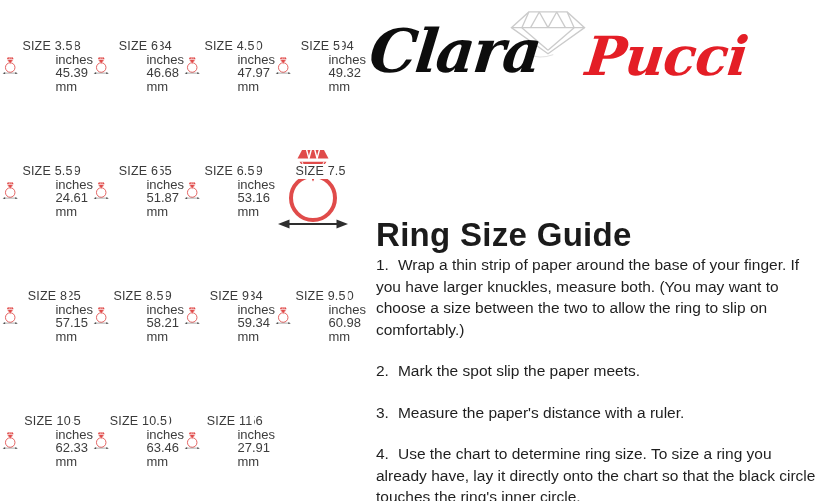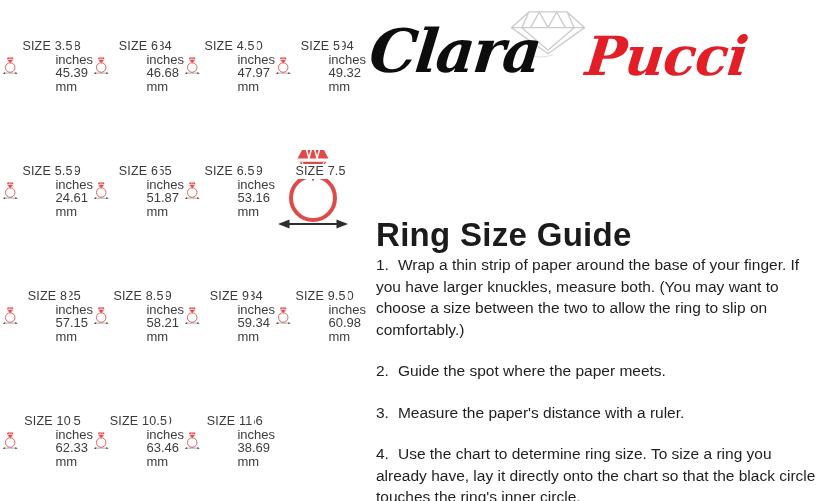--- a/index.html
+++ b/index.html
@@ -408,21 +408,21 @@
 
       <g>
         <line x1="12" y1="77" x2="64" y2="77" style="stroke:var(--arrow-dark)" stroke-width="1.8"></line>
         <polygon points="3,77 14.5,72.6 14.5,81.4" style="fill:var(--arrow-dark)"></polygon>
         <polygon points="73,77 61.5,72.6 61.5,81.4" style="fill:var(--arrow-dark)"></polygon>
       </g>
     </svg>
     <div class="size-label">SIZE 11</div>
     <div class="meas">
       <div>2.56 inches</div>
-      <div>38.69 mm</div>
+      <div>27.91 mm</div>
     </div>
   </div>
 </div>
 
 <div class="right-col">
 
   <div class="logo">
     <svg class="diamond-outline" viewBox="0 0 100 62" aria-hidden="true" fill="none" style="stroke:var(--logo-gray)" stroke-width="1.5">
       <polygon points="28,8 72,8 92,26 50,56 8,26"></polygon>
       <path d="M8,26 L92,26"></path>
@@ -431,18 +431,18 @@
       <path d="M26,56 Q40,63 56,57" stroke-width="1" opacity="0.7"></path>
     </svg>
     <span class="word clara">Clara</span>
     <span class="word pucci">Pucci</span>
   </div>
 
   <h1 class="guide-title">Ring Size Guide</h1>
 
   <div class="steps">
     <p><span class="num">1.</span><span>Wrap a thin strip of paper around the base of your finger. If you have larger knuckles, measure both. (You may want to choose a size between the two to allow the ring to slip on comfortably.)</span></p>
-    <p><span class="num">2.</span><span>Guide the spot where the paper meets.</span></p>
+    <p><span class="num">2.</span><span>Mark the spot slip the paper meets.</span></p>
     <p><span class="num">3.</span><span>Measure the paper's distance with a ruler.</span></p>
     <p><span class="num">4.</span><span>Use the chart to determine ring size. To size a ring you already have, lay it directly onto the chart so that the black circle touches the ring's inner circle.</span></p>
   </div>
 
 </div>
 
 </body></html>

